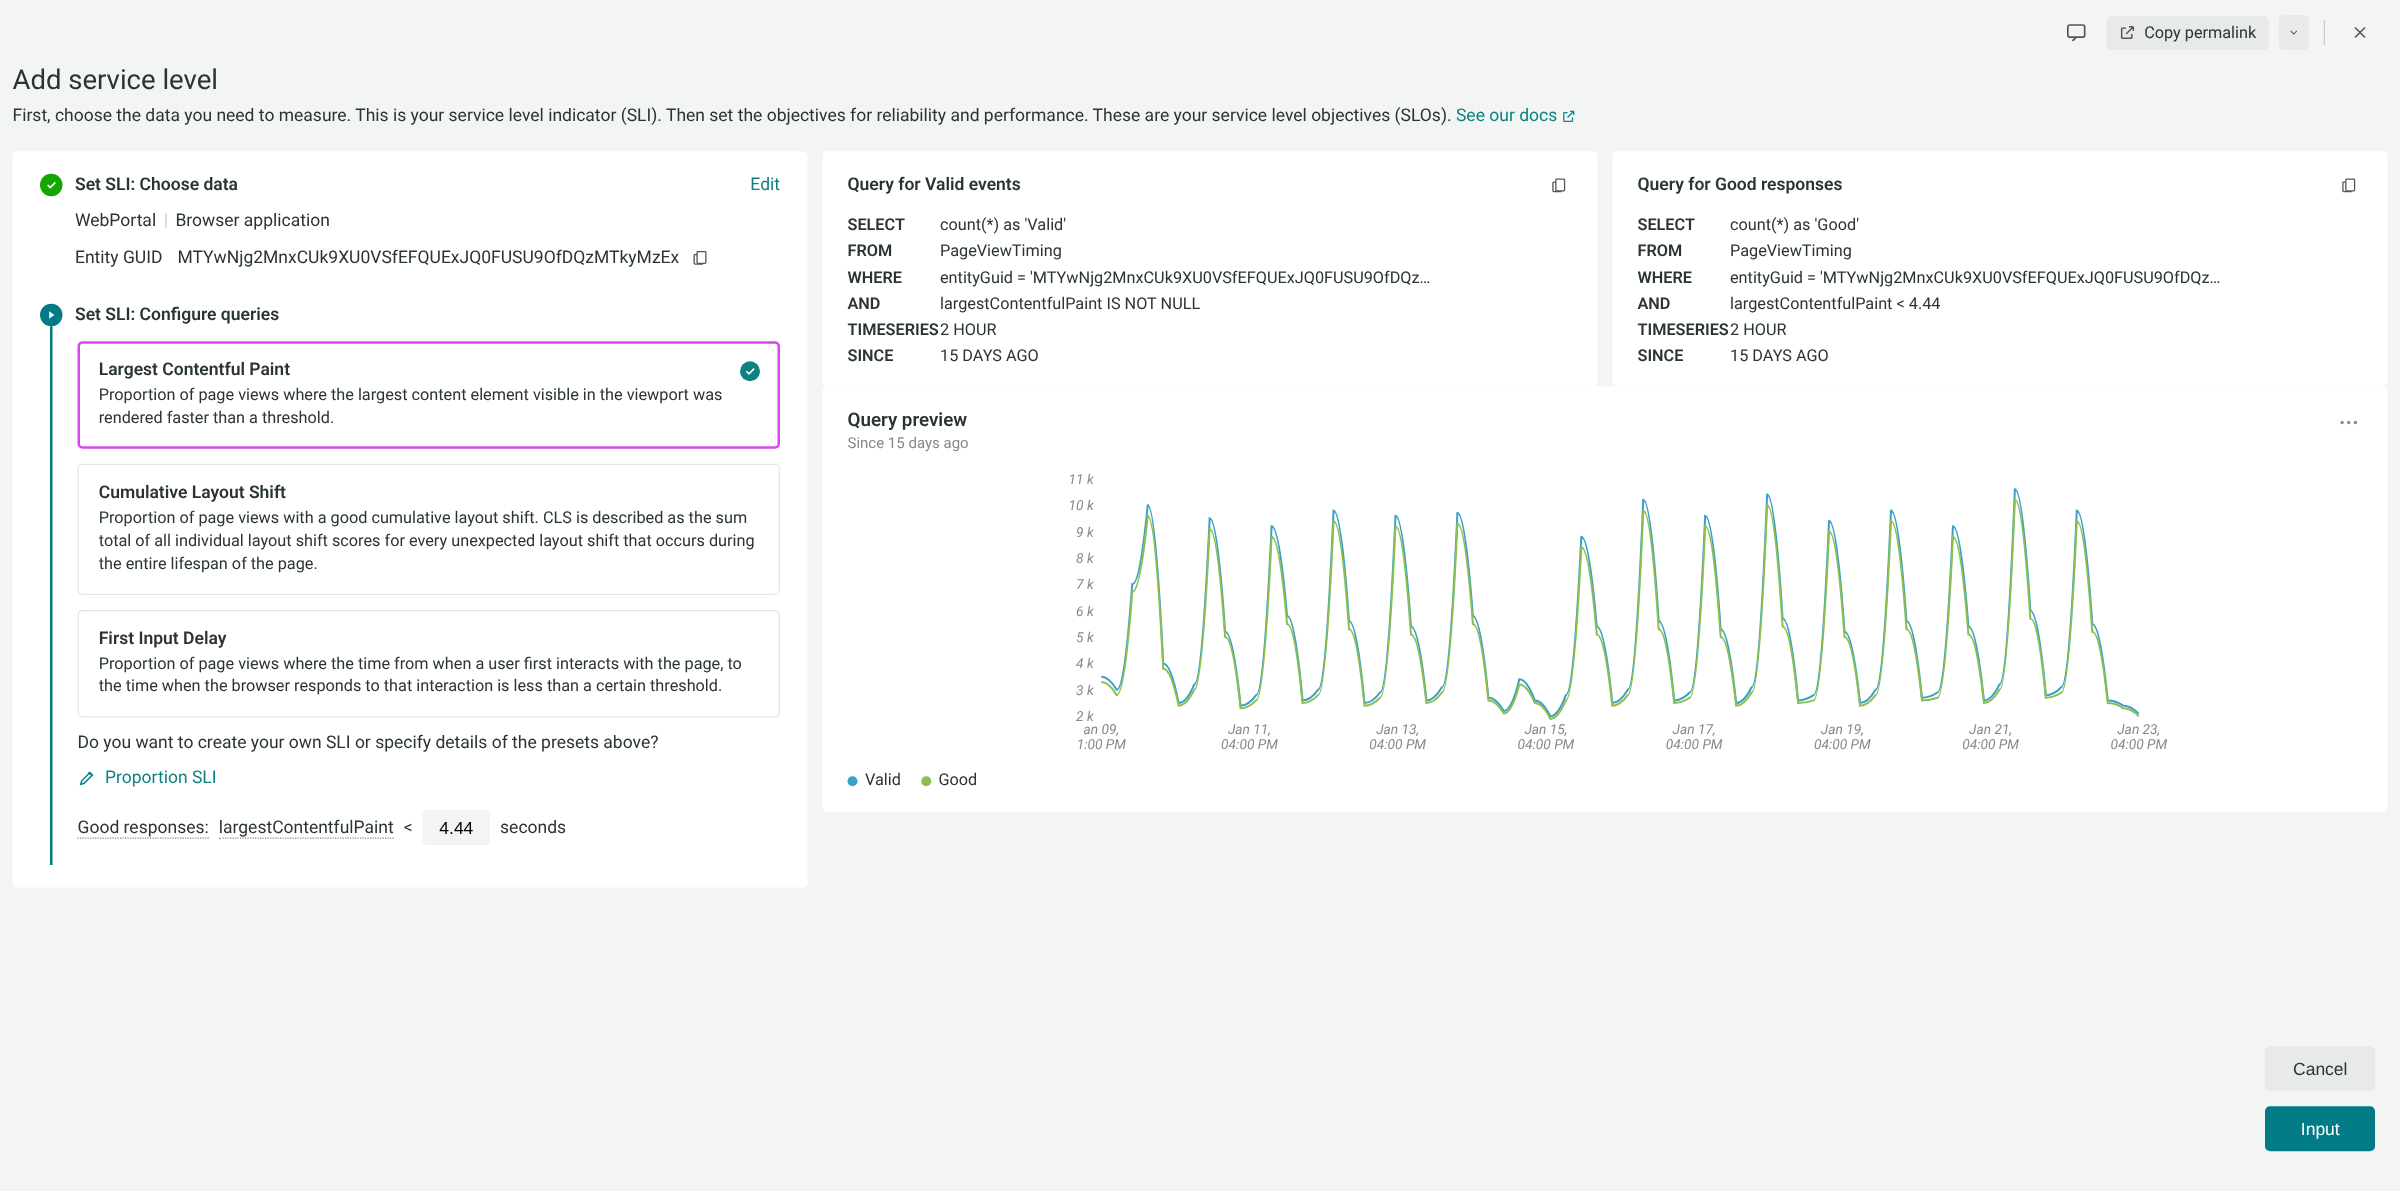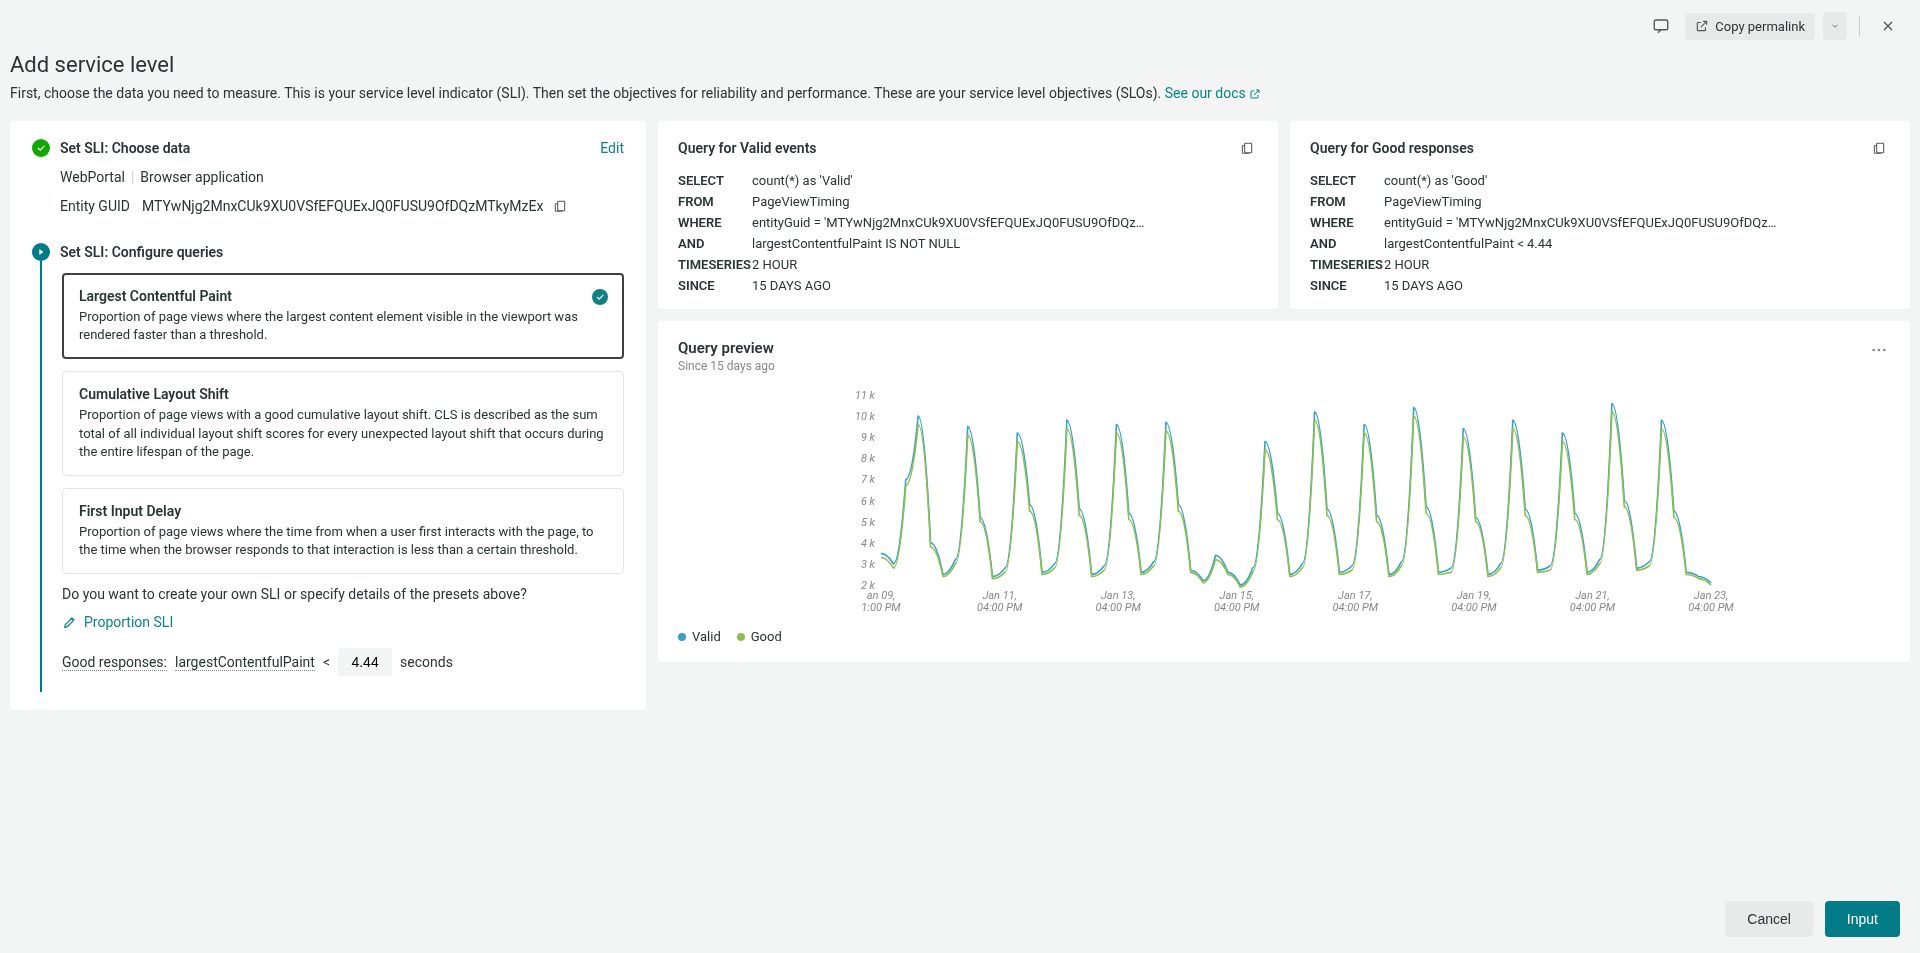--- a/index.html
+++ b/index.html
@@ -8,57 +8,57 @@
 .icon-btn { width: 32px; height: 32px; display: flex; align-items: center; justify-content: center; cursor: pointer; border-radius: 4px; }
 .permalink-btn { display: flex; align-items: center; gap: 6px; background: #e8eaea; padding: 6px 10px; border-radius: 4px; cursor: pointer; font-size: 13px; }
 .caret-box { width: 24px; height: 28px; display:flex;align-items:center;justify-content:center;background:#e8eaea;border-radius:4px;cursor:pointer; }
 .divider-v { width:1px; height:20px; background:#ccc; margin:0 4px; }
 .header { padding: 0 20px 20px 10px; }
 .header h1 { font-size: 22px; font-weight: 400; margin-bottom: 8px; }
 .header p { font-size: 14px; color: #2a3434; }
 .header a { color: #0d8280; text-decoration: none; }
 .main { display: flex; gap: 12px; padding: 0 10px 80px 10px; }
 .left-panel { flex: 0 0 636px; background: #fff; border-radius: 4px; padding: 18px 22px; }
-.right-col { flex: 1; display: flex; flex-direction: column; gap: 12px; }
+.right-col { flex: 1; display: flex; flex-direction: column; }
 .query-row { display: flex; gap: 12px; }
 .query-card { flex: 1; background: #fff; border-radius: 4px; padding: 16px 20px; }
 .preview-card { background: #fff; border-radius: 4px; padding: 18px 20px; }
 .step-row { display: flex; align-items: center; gap: 10px; }
 .step-icon { width: 18px; height: 18px; border-radius: 50%; display: flex; align-items: center; justify-content: center; flex-shrink: 0; }
 .step-icon.done { background: #11a600; }
 .step-icon.active { background: #017c86; }
 .step-title { font-weight: 600; font-size: 14px; }
 .edit-link { margin-left: auto; color: #0d8280; cursor: pointer; font-size: 14px; }
 .step-body { margin-left: 4px; padding: 12px 0 16px 24px; }
 .step-body.bordered { border-left: 2px solid #017c86; margin-left: 8px; padding-left: 20px; }
 .meta-row { display: flex; align-items: center; gap: 6px; margin-bottom: 10px; font-size: 14px; }
 .meta-divider { color: #ccc; }
 .option-card { border: 1px solid #e3e5e5; border-radius: 4px; padding: 14px 16px; margin-bottom: 12px; cursor: pointer; position: relative; }
-.option-card.selected { border: 2px solid #404040; padding: 13px 15px; }
+.option-card.selected { border: 2px solid #d946ef; padding: 13px 15px; }
 .option-title { font-weight: 600; margin-bottom: 4px; font-size: 14px; }
 .option-desc { font-size: 13px; color: #2a3434; line-height: 1.4; }
 .check-badge { position: absolute; right: 14px; top: 14px; width: 16px; height: 16px; border-radius: 50%; background: #0d8280; display: flex; align-items: center; justify-content: center; }
 .create-own { font-size: 14px; margin: 8px 0 12px 0; }
 .customize-link { display: flex; align-items: center; gap: 6px; color: #0d8280; cursor: pointer; font-size: 14px; margin-bottom: 18px; }
 .good-resp { display: flex; align-items: center; gap: 8px; font-size: 14px; }
 .dotted { border-bottom: 1px dotted #888; }
 .threshold-input { background: #f3f4f4; border: none; padding: 6px 10px; width: 54px; text-align: center; font-size: 14px; border-radius:2px; }
 .card-head { display: flex; justify-content: space-between; align-items: center; margin-bottom: 14px; }
 .card-title { font-weight: 600; font-size: 14px; }
 .query-grid { display: grid; grid-template-columns: 74px 1fr; row-gap: 6px; font-size: 13px; }
 .query-grid .k { font-weight: 600; }
 .query-grid .v { white-space: nowrap; overflow: hidden; text-overflow: ellipsis; }
 .preview-head { display:flex; justify-content:space-between; align-items:flex-start; }
 .preview-title { font-weight: 600; font-size: 15px; }
 .preview-sub { font-size: 12px; color: #888; margin-top: 2px; }
 .chart-area { margin-top: 16px; font-style: italic; }
 .legend { display: flex; gap: 16px; margin-top: 10px; font-size: 13px; }
 .legend-item { display: flex; align-items: center; gap: 6px; }
 .legend-dot { width: 8px; height: 8px; border-radius: 50%; }
-.footer { position: fixed; bottom: 0; right: 0; padding: 16px 20px; display: flex; gap: 12px; }
+.footer { position: fixed; bottom: 16px; right: 0; padding: 16px 20px; display: flex; gap: 12px; flex-direction: column; }
 .btn { padding: 10px 22px; border-radius: 4px; border: none; font-size: 14px; cursor: pointer; }
 .btn-cancel { background: #e8eaea; color: #2a3434; }
 .btn-save { background: #017c86; color: #fff; }
 svg { display: block; }
 </style>
 </head>
 <body>
 
 <div class="topbar">
   <div class="icon-btn">

